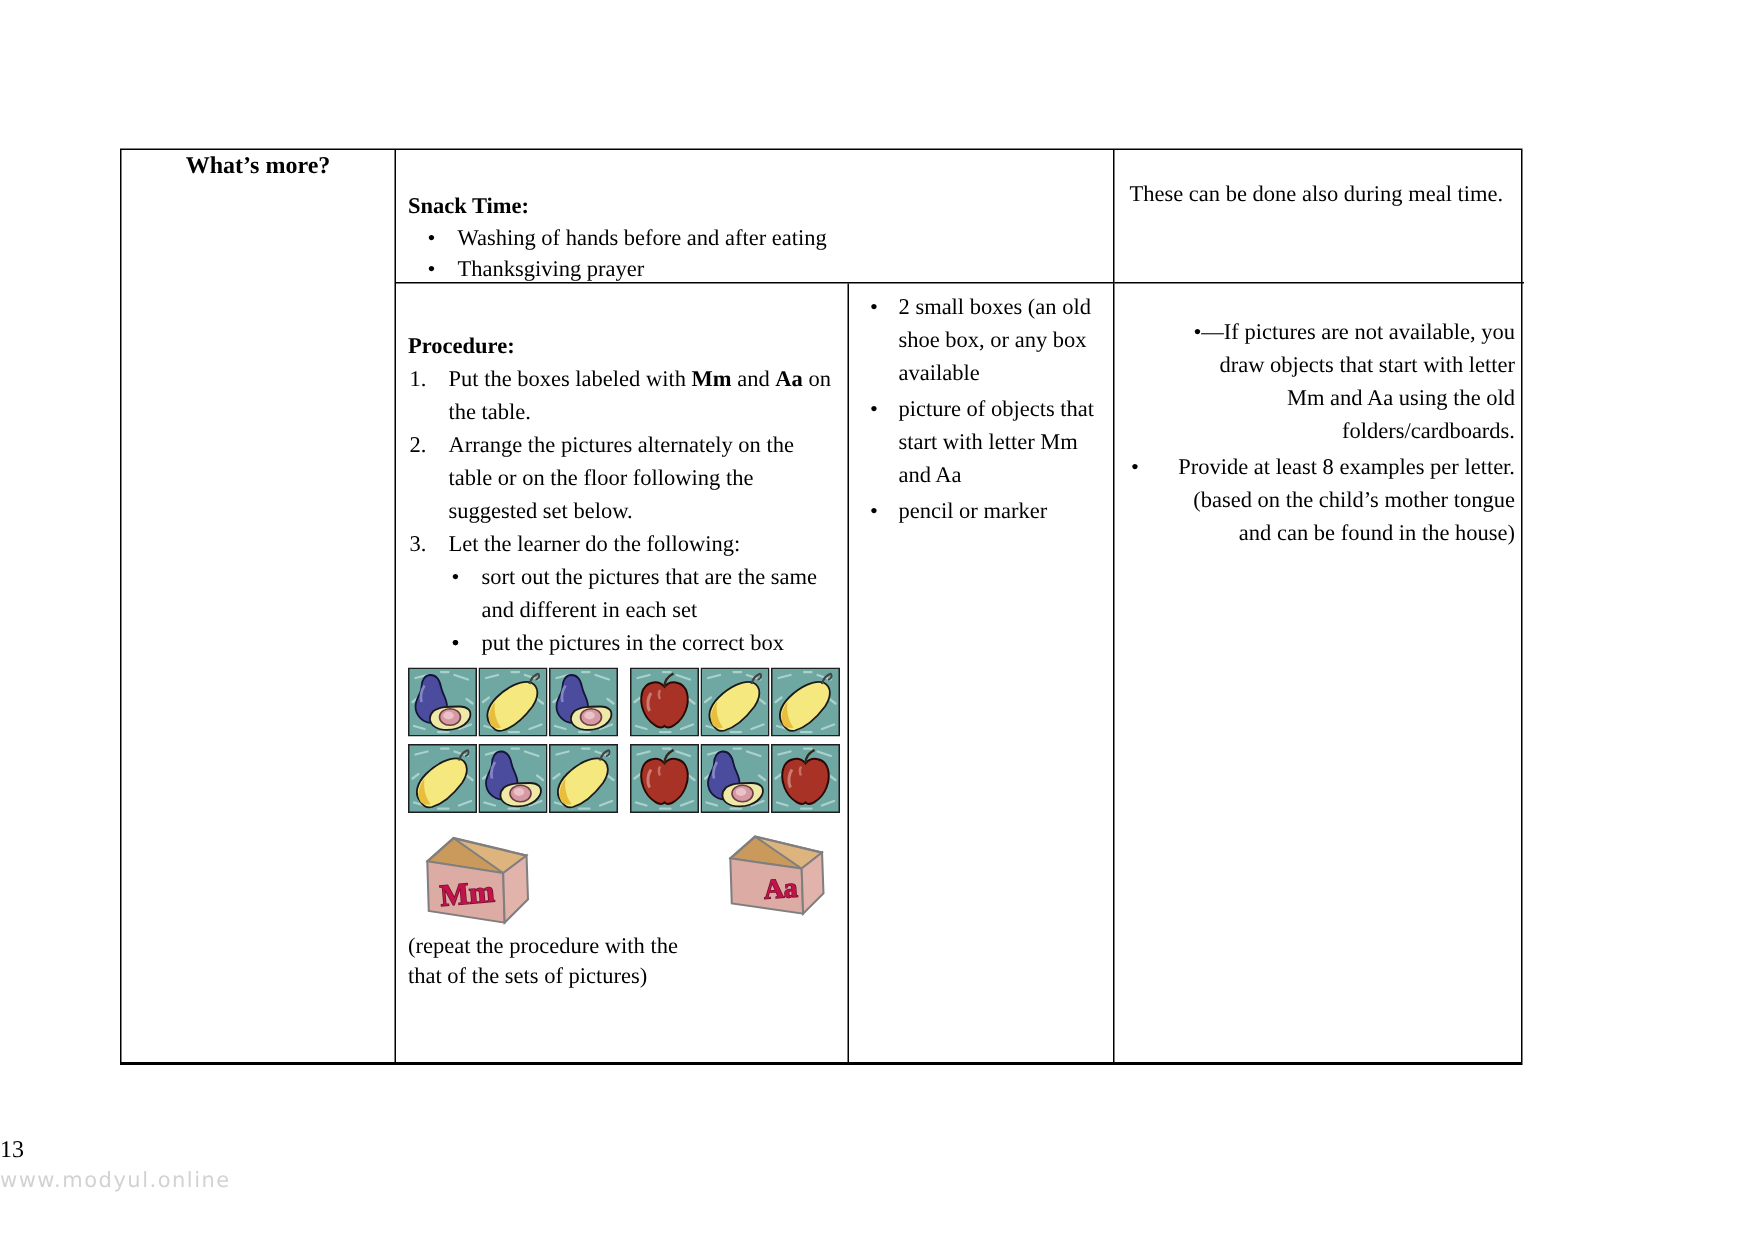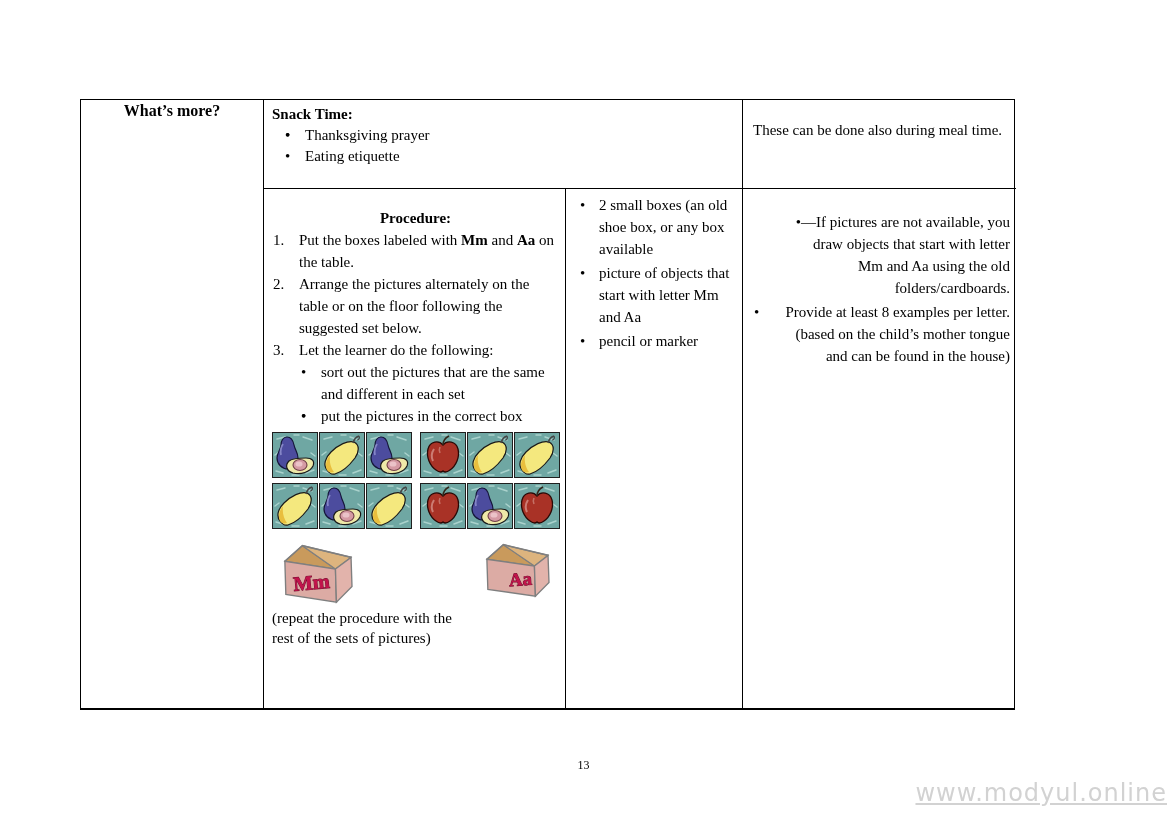--- a/index.html
+++ b/index.html
@@ -18,22 +18,22 @@
     font-size:15px;line-height:21px;
   }
   .cell{box-sizing:border-box;overflow:hidden;}
   .left-cell{grid-column:1;grid-row:1/3;border-right:1px solid #000;
     display:flex;align-items:flex-start;justify-content:center;font-weight:bold;font-size:16px;}
   .snack-cell{grid-column:2/4;grid-row:1;border-right:1px solid #000;border-bottom:1px solid #000;padding:4px 8px;}
   .note1-cell{grid-column:4;grid-row:1;border-bottom:1px solid #000;padding:20px 10px 4px 10px;}
   .activity-cell{grid-column:2;grid-row:2;border-right:1px solid #000;padding:5px 6px 2px 8px;line-height:22px;}
   .materials-cell{grid-column:3;grid-row:2;border-right:1px solid #000;padding:5px 9px 4px 6px;line-height:22px;}
   .notes-cell{grid-column:4;grid-row:2;padding:22px 6px 4px 8px;line-height:22px;text-align:right;}
-  .bold{font-weight:bold;}
-  .proc{margin-top:13px;text-align:center;}
+  .bold{font-weight:bold;margin-top:24px;}
+  .proc{margin-top:26px;}
 
   .bullet-item{position:relative;}
   .b{position:absolute;}
   .snack-cell .bullet-item{padding-left:33px;}
   .snack-cell .bullet-item .b{left:13px;}
   .mat{padding-left:27px;margin-bottom:2px;}
   .mat .b{left:8px;}
   .sub-item{padding-left:49px;}
   .sub-item .b{left:29px;}
   .num-item{position:relative;padding-left:27px;}
@@ -47,40 +47,40 @@
   .tile-row{display:flex;margin-bottom:5px;}
   .tile{width:46px;height:46px;margin-right:1px;flex:0 0 auto;}
   .tile.group-gap{margin-left:7px;}
   .tile svg{display:block;width:46px;height:46px;}
 
   .boxes-row{display:flex;justify-content:space-between;align-items:flex-start;width:282px;margin-top:2px;padding-left:2px;box-sizing:border-box;}
   .box-label{font-family:"Liberation Serif", serif;font-weight:bold;
     fill:var(--box-label);stroke:var(--box-label-outline);stroke-width:1;paint-order:stroke;}
   .caption{width:205px;margin-top:2px;line-height:20px;}
 
-  .page-number{position:absolute;left:0;top:758px;width:1167px;text-align:center;font-size:12px;font-family:Liberation Serif, serif;}
-  .watermark{position:absolute;left:0;top:779px;width:1167px;text-align:right;
-    font-family:"DejaVu Sans","Liberation Sans",sans-serif;font-size:24px;
-    color:var(--watermark);letter-spacing:1px;text-decoration:underline;}
+  .page-number{position:absolute;left:0;top:758px;width:1167px;font-size:16px;font-family:Liberation Serif, serif;}
+  .watermark{position:absolute;left:0;top:779px;width:1167px;text-align:left;
+    font-family:"DejaVu Sans","Liberation Sans",sans-serif;font-size:14px;
+    color:var(--watermark);letter-spacing:1px;}
 </style>
 </head>
 <body>
 
 <div class="page">
 
   <div class="doc-table">
 
     <div class="cell left-cell">
       <span>What’s more?</span>
     </div>
 
     <div class="cell snack-cell">
       <div class="bold">Snack Time:</div>
       <div id="snack-list">
-          <div class="bullet-item"><span class="b">•</span></div>
+          <div class="bullet-item"><span class="b">•</span><span>Washing of hands before and after eating</span></div>
           <div class="bullet-item"><span class="b">•</span><span>Thanksgiving prayer</span></div>
           <div class="bullet-item"><span class="b">•</span><span>Eating etiquette</span></div>
         </div>
     </div>
 
     <div class="cell note1-cell">
       <div>These can be done also during meal time.</div>
     </div>
 
     <div class="cell activity-cell">
@@ -353,21 +353,21 @@
         <svg width="76" height="66" viewBox="0 0 78 68">
           <polygon points="9,26 26,11 58,33" style="fill:var(--box-interior-dark);stroke:var(--box-edge);stroke-width:1.2"></polygon>
           <polygon points="26,11 72,22 58,33" style="fill:var(--box-interior-light);stroke:var(--box-edge);stroke-width:1.2"></polygon>
           <polygon points="9,26 58,33 59,64 10,57" style="fill:var(--box-face);stroke:var(--box-edge);stroke-width:1.4"></polygon>
           <polygon points="58,33 72,22 73,50 59,64" style="fill:var(--box-side);stroke:var(--box-edge);stroke-width:1.4"></polygon>
           <polyline points="9,26 26,11 72,22" style="fill:none;stroke:var(--box-edge);stroke-width:1.6"></polyline>
           <text x="44" y="53" font-size="19" text-anchor="middle" class="box-label" transform="rotate(-4 44 53)">Aa</text>
         </svg>
       </div>
 
-      <div class="caption">(repeat the procedure with the rest of the sets of pictures)</div>
+      <div class="caption">(repeat the procedure with the that of the sets of pictures)</div>
     </div>
 
     <div class="cell materials-cell">
       <div id="materials-list">
           <div class="bullet-item mat"><span class="b">•</span><span>2 small boxes (an old shoe box, or any box available</span></div>
           <div class="bullet-item mat"><span class="b">•</span><span>picture of objects that start with letter Mm and Aa</span></div>
           <div class="bullet-item mat"><span class="b">•</span><span>pencil or marker</span></div>
         </div>
     </div>
 

